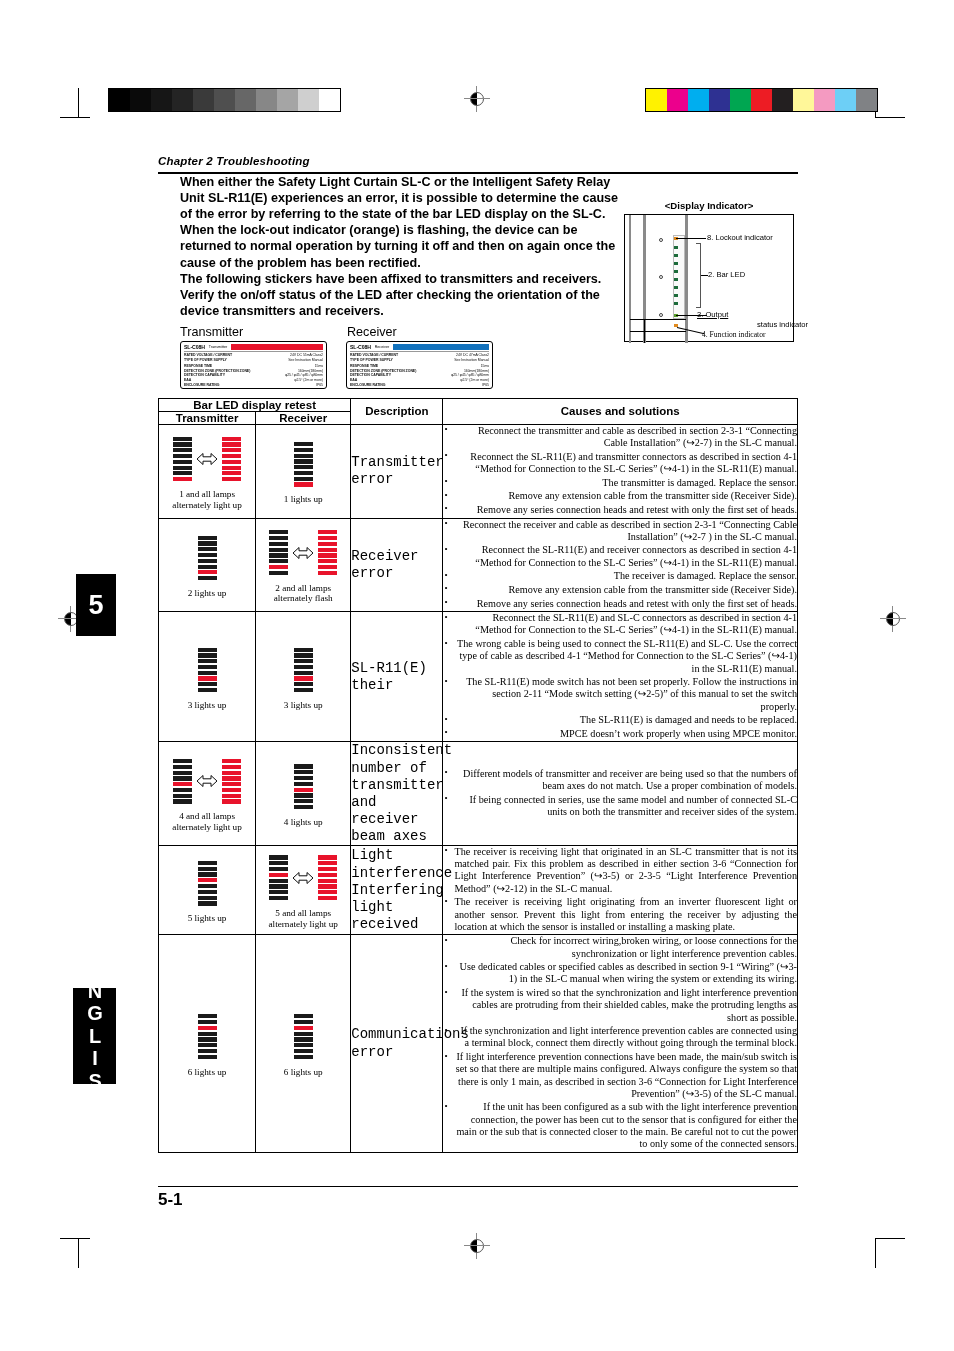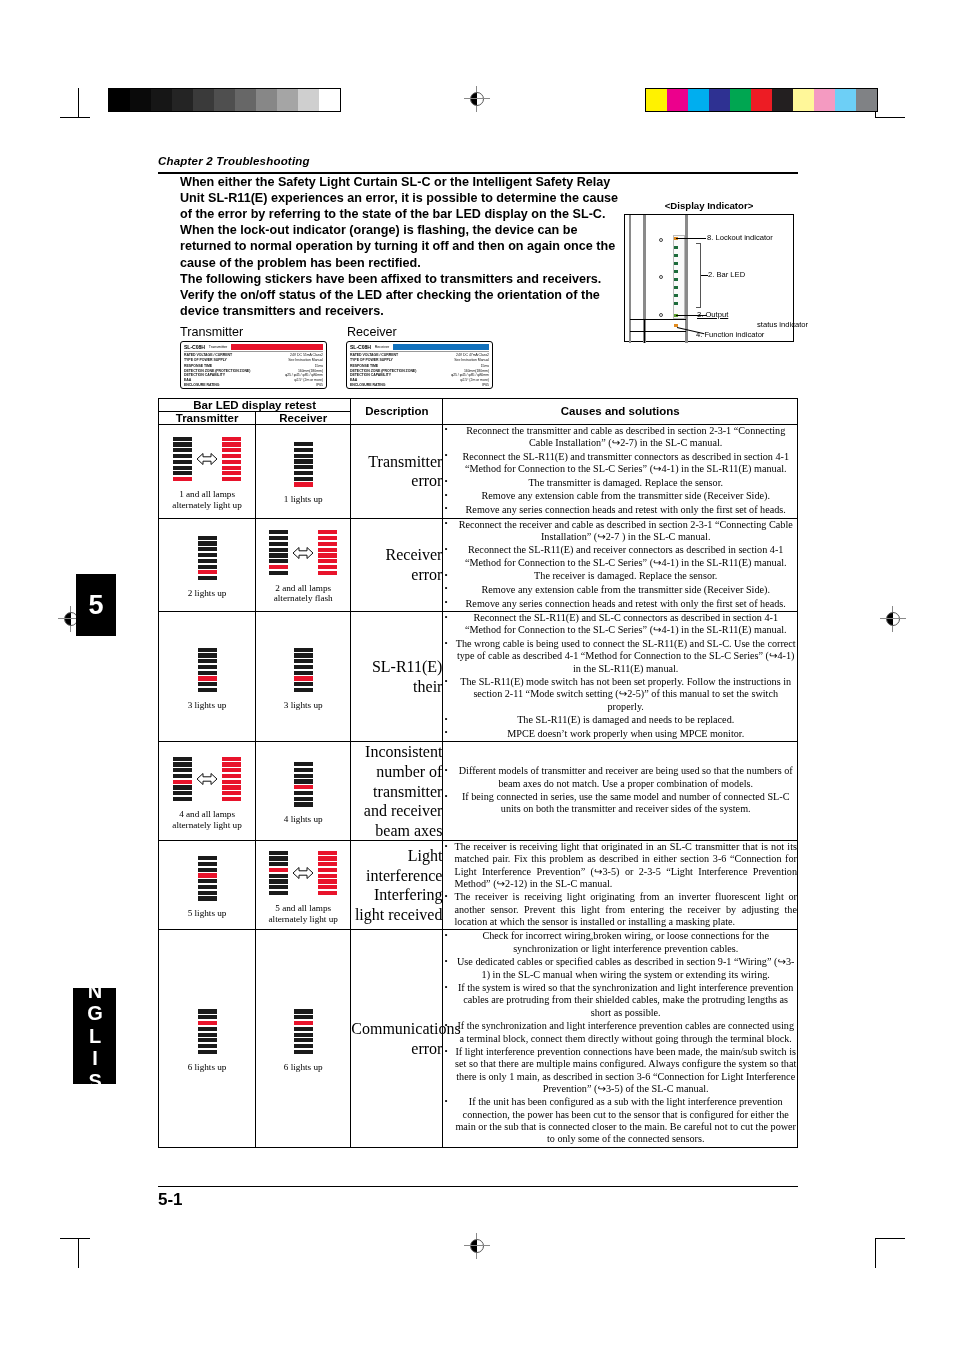--- a/index.html
+++ b/index.html
@@ -153,30 +153,30 @@
     font-family: "Liberation Sans", sans-serif;
     font-size: 11.5px; font-weight: bold; text-align: center;
     padding: 4px 2px;
   }
   .col-tx { width: 97px; }
   .col-rx { width: 95px; }
   .col-desc { width: 92px; }
   .col-sol { width: 354px; }
 
   td.desc {
-    font-size: 16px; text-align: right; line-height: 1.22;
-    padding: 4px 5px; font-family: Liberation Serif, serif;
+    font-size: 14px; text-align: left; line-height: 1.22;
+    padding: 4px 5px; font-family: Liberation Mono, monospace;
   }
   td.sol { padding: 5px 6px 5px 6px; }
   ul.sol-list { margin: 0; padding: 0; list-style: none; }
   ul.sol-list li {
     font-size: 10.2px; line-height: 1.2;
     padding-left: 11px; position: relative;
     margin-bottom: 1.4px;
-    text-align: center;
+    text-align: right;
   }
   ul.sol-list li::before {
     content: "\2022"; position: absolute; left: 1px; top: -.5px;
     font-size: 9px;
   }
   ul.sol-list.just li { text-align: justify; }
 
   
   td.ledcell { padding: 6px 2px 4px 2px; text-align: center; }
   .led-wrap {
@@ -299,21 +299,21 @@
 
     <div class="ind-line" style="left:51px;top:23px;width:30px;"></div>
     <div class="ind-line" style="left:76px;top:60px;width:7px;"></div>
     <div class="ind-line" style="left:51px;top:100px;width:31px;"></div>
     <div class="ind-line" style="left:52px;top:112px;width:28px;transform:rotate(13deg);transform-origin:left center;"></div>
 
     <div class="ind-label" style="left:82px;top:18px;">8. Lockout indicator</div>
     <div class="ind-label" style="left:83px;top:55px;">2. Bar LED</div>
     <div class="ind-label" style="left:72px;top:95px;text-decoration:underline;">3. Output</div>
     <div class="ind-label" style="left:92px;top:105px;margin-left:40px;">status indicator</div>
-    <div class="ind-label" style="left:71px;top:115px;">4. Function indicator</div>
+    <div class="ind-label" style="left:77px;top:115px;font-family:Liberation Serif, serif;">4. Function indicator</div>
   </div>
 </div>
 
 <div class="page">
 
   <div class="running-head">Chapter 2  Troubleshooting</div>
   <div class="head-rule"></div>
 
 
   <div class="intro">

